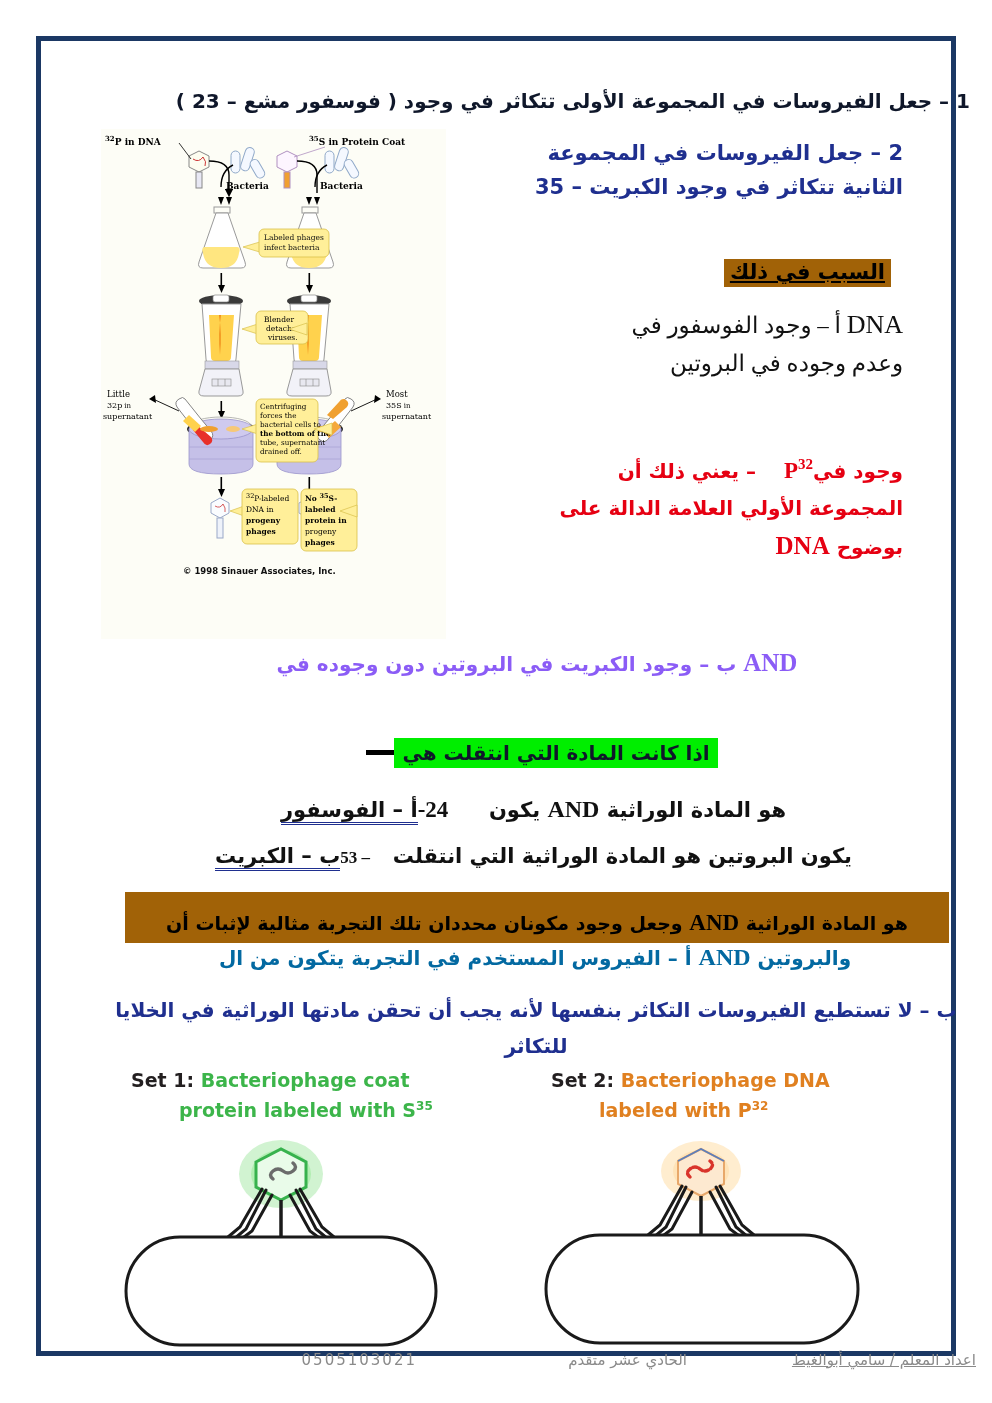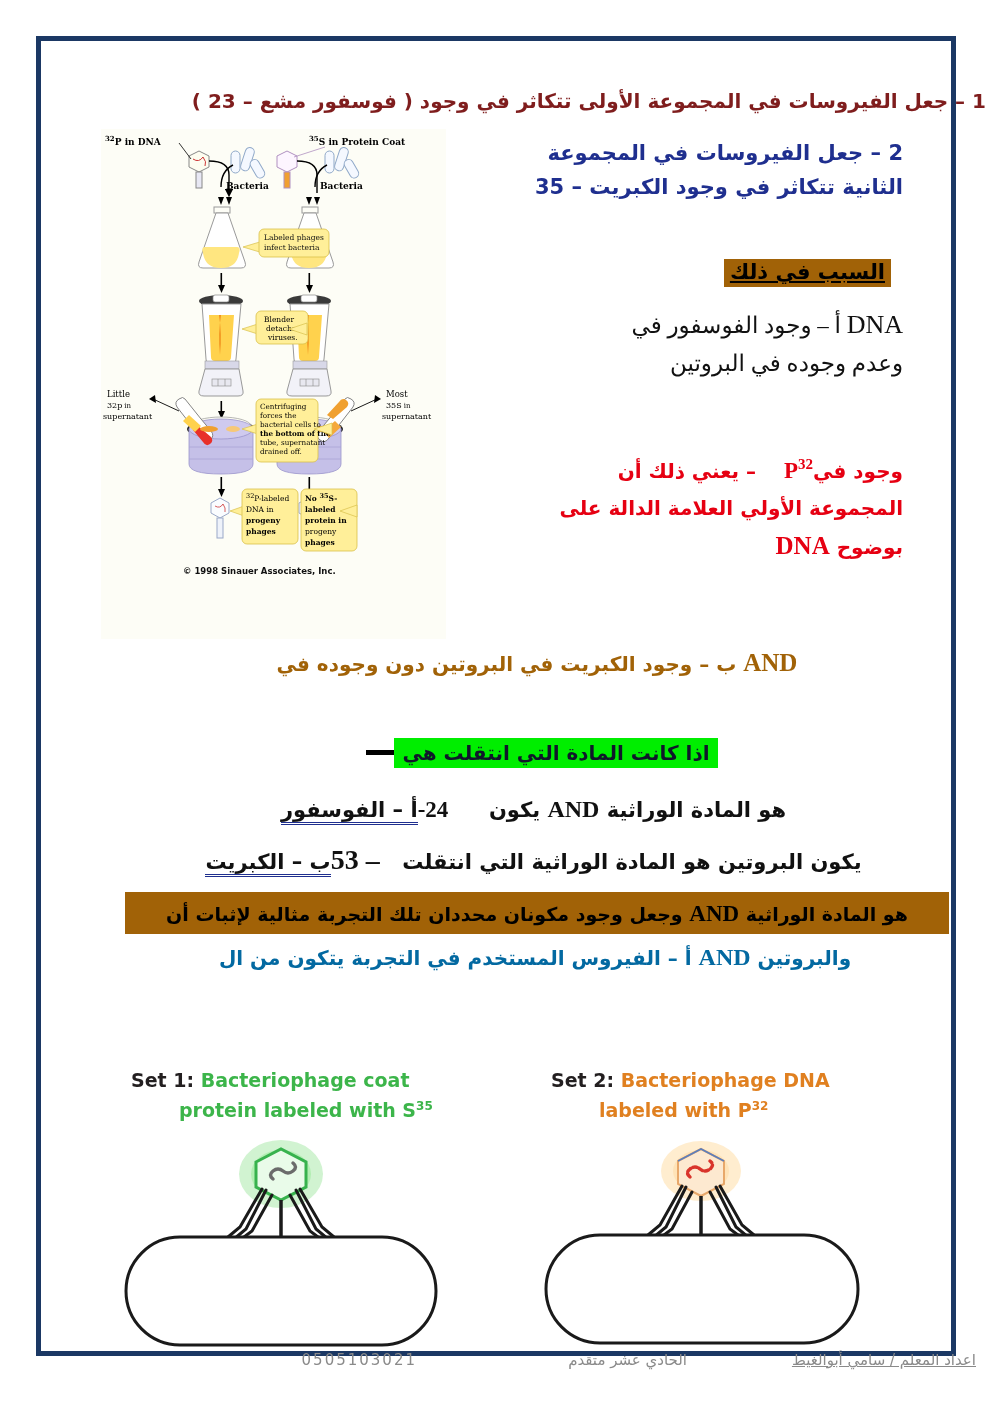--- a/index.html
+++ b/index.html
@@ -37,24 +37,24 @@
   .txt { position: absolute; }
   .hl-yellow { background: #a16207; }
   .hl-green  { background: #00ee00; }
 
   .serifed {
     font-family: "Liberation Serif", "DejaVu Serif", serif;
   }
 
   
   #hdr-line1 {
-    left: 120px; top: 48px; width: 825px;
+    left: 104px; top: 48px; width: 825px;
     text-align: right;
     font-size: 20px; font-weight: bold;
-    color: #7f1d1d;
+    color: #0f172a;
   }
 
   #hdr-line2 {
     right: 48px; top: 95px; width: 430px;
     text-align: right;
     font-size: 21px; font-weight: bold;
     color: #1f2f8f;
     line-height: 34px;
   }
 
@@ -83,21 +83,21 @@
     line-height: 37px;
   }
   #red-block .sup { font-family: "Liberation Serif", serif; font-size: 23px; }
   #red-block .dna { font-family: "Liberation Serif", serif; font-size: 25px; }
 
   
   #mid-b {
     left: 46px; top: 608px; width: 900px;
     text-align: center;
     font-size: 20px; font-weight: bold;
-    color: #a16207;
+    color: #8b5cf6;
   }
   #mid-nulahiz {
     left: 40px; top: 650px; width: 910px;
     text-align: center;
     font-size: 20px; font-weight: bold;
     color: #1f2f8f;
   }
   #green-line-wrap {
     left: 40px; top: 700px; width: 910px;
     text-align: center;
@@ -119,21 +119,21 @@
   }
   #opt-a { top: 755px; }
   #opt-b { top: 803px; }
   .uline { border-bottom: 3px double #1f2f8f; }
 
   #yellow-band {
     left: 84px; top: 851px; width: 824px;
     text-align: center;
     font-size: 19px; font-weight: bold;
     color: #000;
-    padding: 9px 0 7px 0;
+    padding: 18px 0 7px 0;
   }
 
   #concl-a {
     left: 44px; top: 903px; width: 900px;
     text-align: center;
     font-size: 20px; font-weight: bold;
     color: #0369a1;
   }
   #concl-b {
     left: 40px; top: 951px; width: 910px;
@@ -471,35 +471,39 @@
     <span>هو المادة الوراثية</span>
     <span class="serifed" style="font-size:24px;">DNA</span>
     <span>يكون</span>
     <span style="display:inline-block;width:26px;"></span>
     <span class="serifed" style="font-size:23px;">42-</span><span class="uline">أ – الفوسفور</span>
   </div>
 
   <div class="txt ar" id="opt-b">
     <span>يكون البروتين هو المادة الوراثية التي انتقلت</span>
     <span style="display:inline-block;width:8px;"></span>
-    <span class="serifed" style="font-size:28px;">– 35</span><span class="uline">ب – الكبريت</span>
+    <span class="serifed" style="font-size:17px;">– 35</span><span class="uline">ب – الكبريت</span>
   </div>
 
   <div class="txt ar hl-yellow" id="yellow-band">
     <span>هو المادة الوراثية</span>
     <span class="serifed" style="font-size:23px;">DNA</span>
     <span>وجعل وجود مكونان محددان تلك التجربة مثالية لإثبات أن</span>
   </div>
 
   <div class="txt ar" id="concl-a">
     <span>والبروتين</span>
     <span class="serifed" style="font-size:24px;">DNA</span>
     <span>أ – الفيروس المستخدم في التجربة يتكون من ال</span>
   </div>
 
+  <div class="txt ar" id="concl-b">
+    <div>ب – لا تستطيع الفيروسات التكاثر بنفسها لأنه يجب أن تحقن مادتها الوراثية في الخلايا</div>
+    <div class="second">للتكاثر</div>
+  </div>
 
   <div id="set-area">
 
     <div class="set-head" id="set1-head">
       <span class="setlbl">Set 1:</span>
       <span class="green">Bacteriophage coat</span><br>
       <span style="display:inline-block;width:48px;"></span><span class="green">protein labeled with S</span><sup class="green">35</sup>
     </div>
 
     <div class="set-head" id="set2-head">

